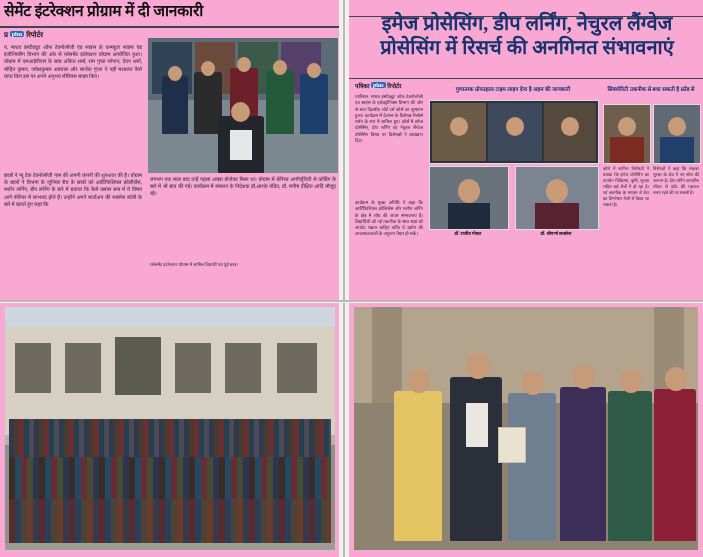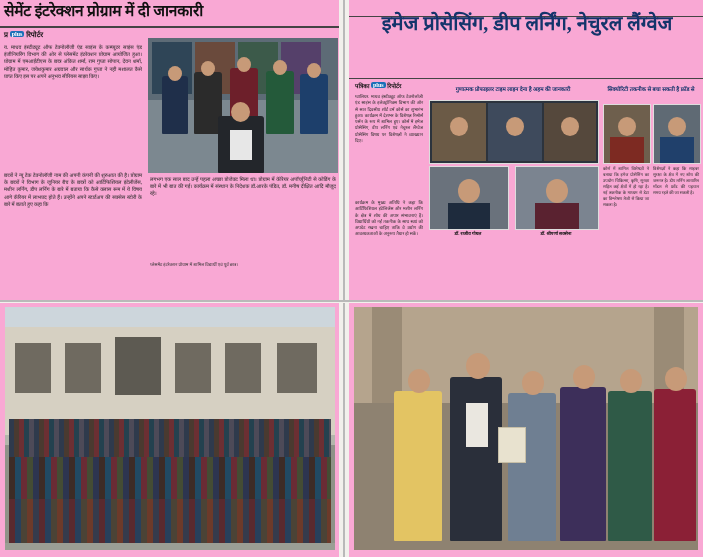--- a/index.html
+++ b/index.html
@@ -227,20 +227,21 @@
 
     <div class="cap" style="position:absolute; left:150px; top:262px; width:186px;">प्लेसमेंट इंटरेक्शन प्रोग्राम में शामिल विद्यार्थी एवं पूर्व छात्र।</div>
   </div>
 
   <div class="panel" id="tr">
 
     <div id="tr-rule1"></div>
 
     <div class="hl" id="tr-head">
       <div>इमेज प्रोसेसिंग, डीप लर्निंग, नेचुरल लैंग्वेज</div>
+      <div>प्रोसेसिंग में रिसर्च की अनगिनत संभावनाएं</div>
     </div>
     <div id="tr-rule2"></div>
 
     <div class="byline" style="left:6px; top:82px; font-size:6px;">
       <span>पत्रिका</span>
       <span class="plusmark">plus</span>
       <span>रिपोर्टर</span>
     </div>
 
     <div class="body-col" style="position:absolute; left:6px; top:94px; width:68px; font-size:4.4px;">ग्वालियर. माधव इंस्टीट्यूट ऑफ टेक्नोलॉजी एंड साइंस के इलेक्ट्रॉनिक्स विभाग की ओर से सात दिवसीय शॉर्ट टर्म कोर्स का शुभारंभ हुआ। कार्यक्रम में देशभर के विशेषज्ञ रिसोर्स पर्सन के रूप में शामिल हुए। कोर्स में इमेज प्रोसेसिंग, डीप लर्निंग एवं नेचुरल लैंग्वेज प्रोसेसिंग विषय पर विशेषज्ञों ने व्याख्यान दिए।</div>

